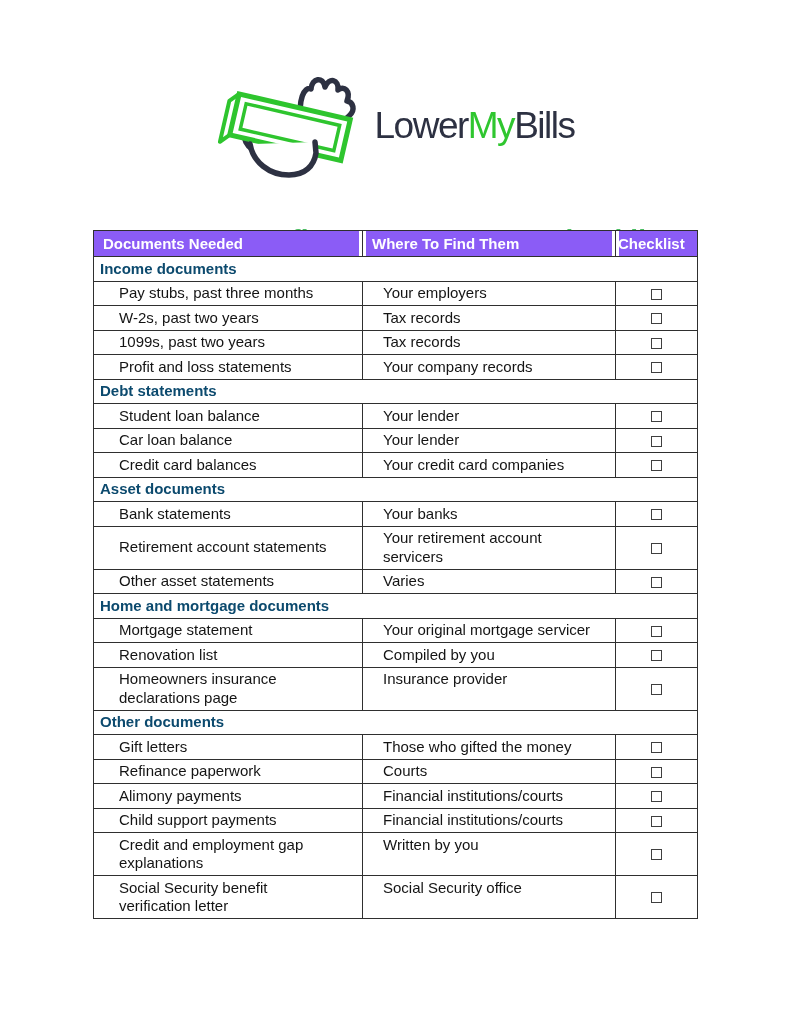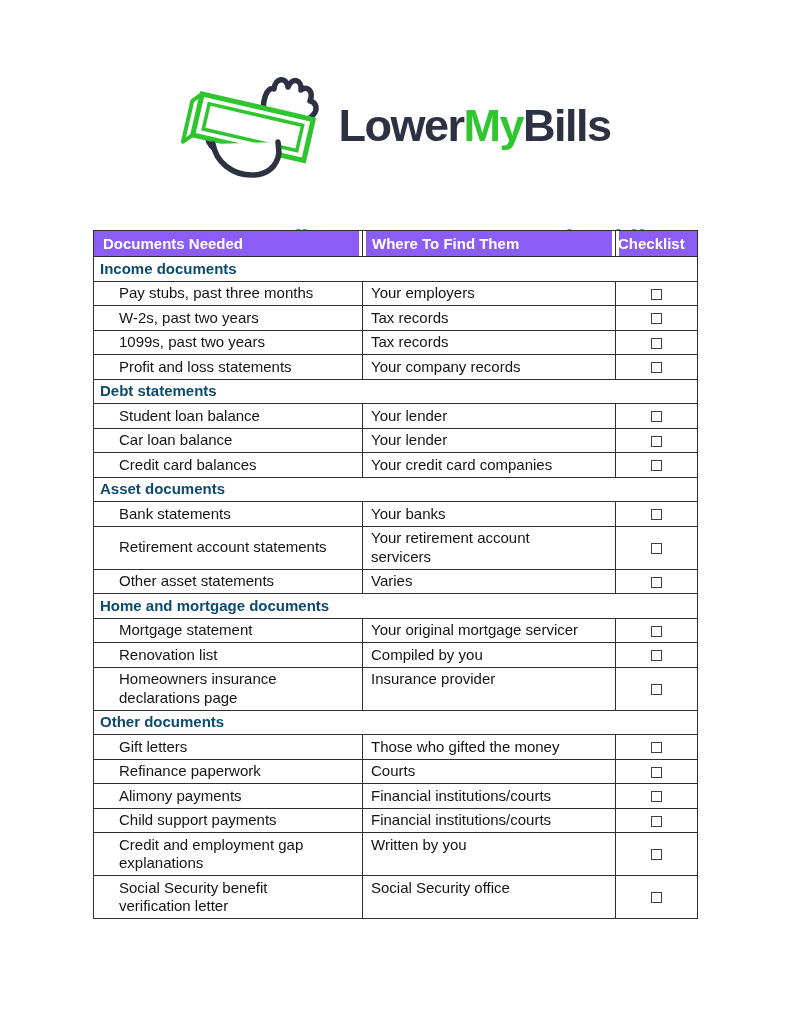--- a/index.html
+++ b/index.html
@@ -20,22 +20,22 @@
     top: 70px;
     left: 0;
     width: 100%;
     display: flex;
     justify-content: center;
     align-items: center;
     gap: 8px;
   }
   .logo-icon { width: 150px; height: 112px; flex: 0 0 auto; }
   .brand {
-    font-size: 45px;
-    font-weight: 700;
+    font-size: 37px;
+    font-weight: 400;
     letter-spacing: -1.5px;
     color: #2d3142;
     white-space: nowrap;
   }
   .brand .green { color: #2fc62f; }
 
   .subtitle {
     position: absolute;
     top: 188px;
     left: 0;
@@ -81,21 +81,21 @@
     padding-left: 6px;
     height: 23px;
   }
   td.doc {
     padding-left: 25px;
     vertical-align: middle;
     white-space: pre-line;
     height: 23px;
   }
   td.src {
-    padding-left: 8px;
+    padding-left: 20px;
     vertical-align: top;
     white-space: pre-line;
   }
   td.chk { text-align: center; vertical-align: middle; }
 
   .checkbox {
     display: inline-block;
     width: 11px;
     height: 11px;
     border: 1.6px solid #3f3f3f;

